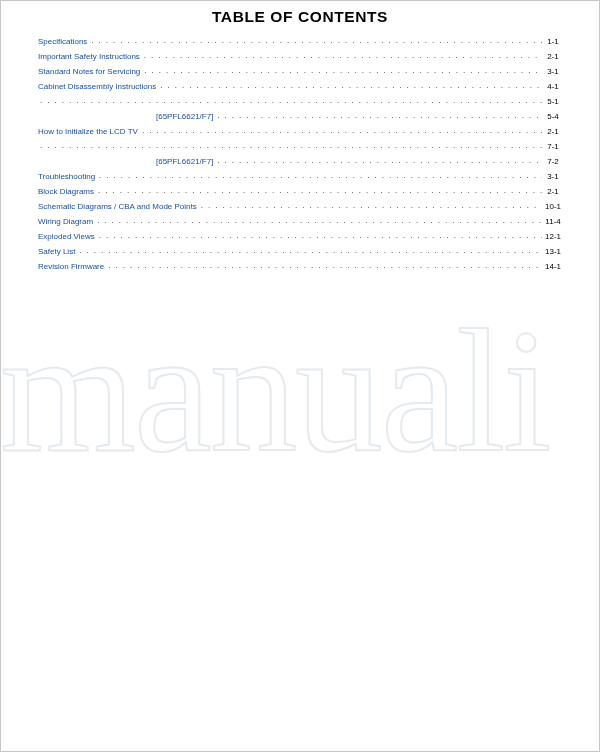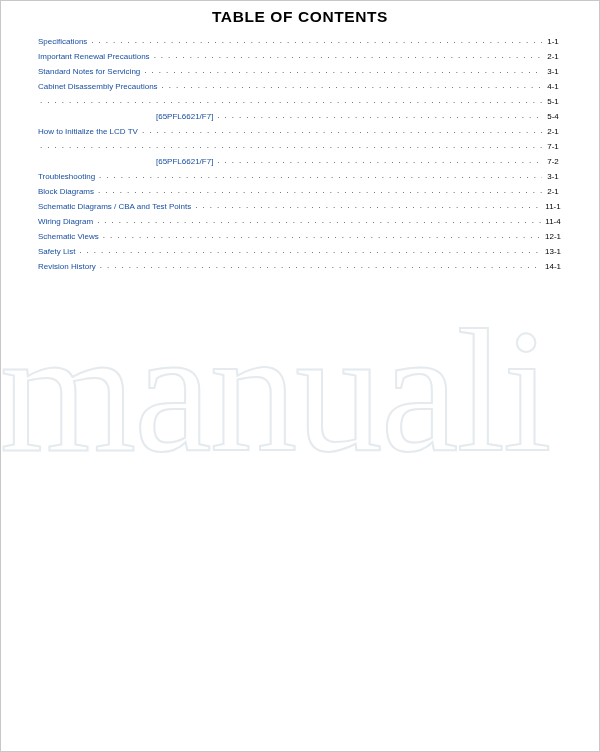--- a/index.html
+++ b/index.html
@@ -111,33 +111,33 @@
 
   <div class="toc">
 
     <div class="toc-row">
       <span class="toc-label">Specifications</span>
       <span class="toc-dots">. . . . . . . . . . . . . . . . . . . . . . . . . . . . . . . . . . . . . . . . . . . . . . . . . . . . . . . . . . . . . . . . . . . . . . . . . . . . . . . . . . . . . . . . . . . . . . . . . . . . . . . . . . . . . . . . . . . . . . . . . . . . . . . . . . . . . . . . . . . . . . . . . . . . . . . . . . . . . . . . . . . . . . . . . . . . . . . . . . . . . . . . . .</span>
       <span class="toc-page">1-1</span>
     </div>
 
     <div class="toc-row">
-      <span class="toc-label">Important Renewal Precautions</span>
+      <span class="toc-label">Important Safety Instructions</span>
       <span class="toc-dots">. . . . . . . . . . . . . . . . . . . . . . . . . . . . . . . . . . . . . . . . . . . . . . . . . . . . . . . . . . . . . . . . . . . . . . . . . . . . . . . . . . . . . . . . . . . . . . . . . . . . . . . . . . . . . . . . . . . . . . . . . . . . . . . . . . . . . . . . . . . . . . . . . . . . . . . . . . . . . . . . . . . . . . . . . . . . . . . . . . . . . . . . . .</span>
       <span class="toc-page">2-1</span>
     </div>
 
     <div class="toc-row">
       <span class="toc-label">Standard Notes for Servicing</span>
       <span class="toc-dots">. . . . . . . . . . . . . . . . . . . . . . . . . . . . . . . . . . . . . . . . . . . . . . . . . . . . . . . . . . . . . . . . . . . . . . . . . . . . . . . . . . . . . . . . . . . . . . . . . . . . . . . . . . . . . . . . . . . . . . . . . . . . . . . . . . . . . . . . . . . . . . . . . . . . . . . . . . . . . . . . . . . . . . . . . . . . . . . . . . . . . . . . . .</span>
       <span class="toc-page">3-1</span>
     </div>
 
     <div class="toc-row">
-      <span class="toc-label">Cabinet Disassembly Precautions</span>
+      <span class="toc-label">Cabinet Disassembly Instructions</span>
       <span class="toc-dots">. . . . . . . . . . . . . . . . . . . . . . . . . . . . . . . . . . . . . . . . . . . . . . . . . . . . . . . . . . . . . . . . . . . . . . . . . . . . . . . . . . . . . . . . . . . . . . . . . . . . . . . . . . . . . . . . . . . . . . . . . . . . . . . . . . . . . . . . . . . . . . . . . . . . . . . . . . . . . . . . . . . . . . . . . . . . . . . . . . . . . . . . . .</span>
       <span class="toc-page">4-1</span>
     </div>
 
     <div class="toc-row">
       <span class="toc-dots">. . . . . . . . . . . . . . . . . . . . . . . . . . . . . . . . . . . . . . . . . . . . . . . . . . . . . . . . . . . . . . . . . . . . . . . . . . . . . . . . . . . . . . . . . . . . . . . . . . . . . . . . . . . . . . . . . . . . . . . . . . . . . . . . . . . . . . . . . . . . . . . . . . . . . . . . . . . . . . . . . . . . . . . . . . . . . . . . . . . . . . . . . .</span>
       <span class="toc-page">5-1</span>
     </div>
 
     <div class="toc-row indent">
@@ -169,45 +169,45 @@
       <span class="toc-page">3-1</span>
     </div>
 
     <div class="toc-row">
       <span class="toc-label">Block Diagrams</span>
       <span class="toc-dots">. . . . . . . . . . . . . . . . . . . . . . . . . . . . . . . . . . . . . . . . . . . . . . . . . . . . . . . . . . . . . . . . . . . . . . . . . . . . . . . . . . . . . . . . . . . . . . . . . . . . . . . . . . . . . . . . . . . . . . . . . . . . . . . . . . . . . . . . . . . . . . . . . . . . . . . . . . . . . . . . . . . . . . . . . . . . . . . . . . . . . . . . . .</span>
       <span class="toc-page">2-1</span>
     </div>
 
     <div class="toc-row">
-      <span class="toc-label">Schematic Diagrams / CBA and Test Points</span>
-      <span class="toc-dots">. . . . . . . . . . . . . . . . . . . . . . . . . . . . . . . . . . . . . . . . . . . . . . . . . . . . . . . . . . . . . . . . . . . . . . . . . . . . . . . . . . . . . . . . . . . . . . . . . . . . . . . . . . . . . . . . . . . . . . . . . . . . . . . . . . . . . . . . . . . . . . . . . . . . . . . . . . . . . . . . . . . . . . . . . . . . . . . . . . . . . . . . . .</span>
-      <span class="toc-page">11-1</span>
+      <span class="toc-label">Schematic Diagrams / CBA and Mode Points</span>
+      <span class="toc-dots">. . . . . . . . . . . . . . . . . . . . . . . . . . . . . . . . . . . . . . . . . . . . . . . . . . . . . . . . . . . . . . . . . . . . . . . . . . . . . . . . . . . . . . . . . . . . . . . . . . . . . . . . . . . . . . . . . . . . . . . . . . . . . . . . . . . . . . . . . . . . . . . . . . . . . . . . . . . . . . . . . . . . . . . . . . . . . . . . . . . . . . . . . .</span>
+      <span class="toc-page">10-1</span>
     </div>
 
     <div class="toc-row">
       <span class="toc-label">Wiring Diagram</span>
       <span class="toc-dots">. . . . . . . . . . . . . . . . . . . . . . . . . . . . . . . . . . . . . . . . . . . . . . . . . . . . . . . . . . . . . . . . . . . . . . . . . . . . . . . . . . . . . . . . . . . . . . . . . . . . . . . . . . . . . . . . . . . . . . . . . . . . . . . . . . . . . . . . . . . . . . . . . . . . . . . . . . . . . . . . . . . . . . . . . . . . . . . . . . . . . . . . . .</span>
       <span class="toc-page">11-4</span>
     </div>
 
     <div class="toc-row">
-      <span class="toc-label">Schematic Views</span>
+      <span class="toc-label">Exploded Views</span>
       <span class="toc-dots">. . . . . . . . . . . . . . . . . . . . . . . . . . . . . . . . . . . . . . . . . . . . . . . . . . . . . . . . . . . . . . . . . . . . . . . . . . . . . . . . . . . . . . . . . . . . . . . . . . . . . . . . . . . . . . . . . . . . . . . . . . . . . . . . . . . . . . . . . . . . . . . . . . . . . . . . . . . . . . . . . . . . . . . . . . . . . . . . . . . . . . . . . .</span>
       <span class="toc-page">12-1</span>
     </div>
 
     <div class="toc-row">
       <span class="toc-label">Safety List</span>
       <span class="toc-dots">. . . . . . . . . . . . . . . . . . . . . . . . . . . . . . . . . . . . . . . . . . . . . . . . . . . . . . . . . . . . . . . . . . . . . . . . . . . . . . . . . . . . . . . . . . . . . . . . . . . . . . . . . . . . . . . . . . . . . . . . . . . . . . . . . . . . . . . . . . . . . . . . . . . . . . . . . . . . . . . . . . . . . . . . . . . . . . . . . . . . . . . . . .</span>
       <span class="toc-page">13-1</span>
     </div>
 
     <div class="toc-row">
-      <span class="toc-label">Revision History</span>
+      <span class="toc-label">Revision Firmware</span>
       <span class="toc-dots">. . . . . . . . . . . . . . . . . . . . . . . . . . . . . . . . . . . . . . . . . . . . . . . . . . . . . . . . . . . . . . . . . . . . . . . . . . . . . . . . . . . . . . . . . . . . . . . . . . . . . . . . . . . . . . . . . . . . . . . . . . . . . . . . . . . . . . . . . . . . . . . . . . . . . . . . . . . . . . . . . . . . . . . . . . . . . . . . . . . . . . . . . .</span>
       <span class="toc-page">14-1</span>
     </div>
 
   </div>
 
   <div class="watermark">
     <svg width="600" height="180" viewBox="0 0 600 180" xmlns="http://www.w3.org/2000/svg">
       <text x="0" y="150" font-family="Liberation Serif, serif" font-size="175" fill="none" stroke="#e4eaee" stroke-width="2" letter-spacing="-2">manuali</text>
     </svg>

